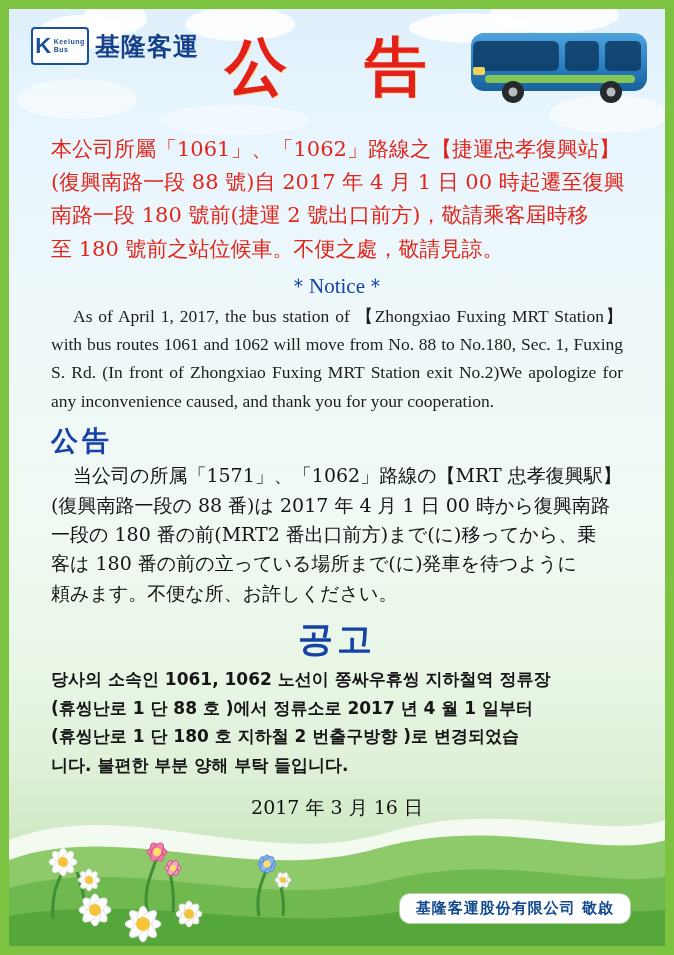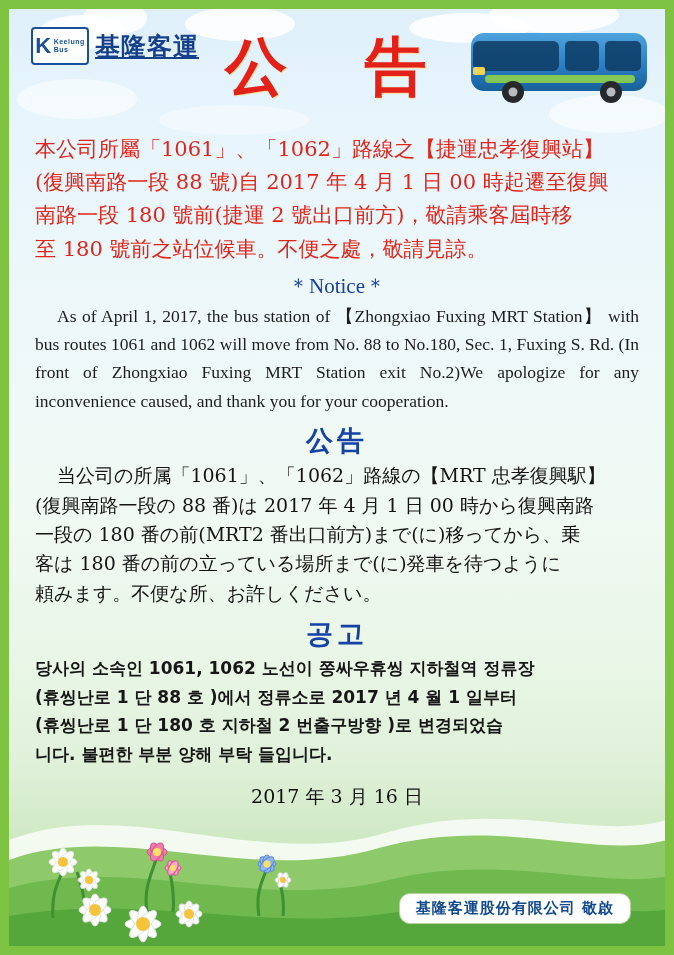--- a/index.html
+++ b/index.html
@@ -68,21 +68,20 @@
   .logo-mark .kb {
     font-size: 7px;
     line-height: 8px;
     text-align: left;
   }
   .logo-text {
     font-size: 25px;
     font-weight: bold;
     color: #17408b;
     letter-spacing: 1px;
-    text-decoration: underline;
   }
   .announce-title {
     position: absolute;
     left: 208px;
     top: 16px;
     width: 240px;
     text-align: left;
     font-size: 62px;
     font-weight: bold;
     color: #e32119;
@@ -94,21 +93,21 @@
   .bus {
     position: absolute;
     right: 10px;
     top: 14px;
     width: 190px;
     height: 86px;
   }
   
   .content {
     position: relative;
-    padding: 0 26px;
+    padding: 0 42px;
     z-index: 4;
   }
   .block-zh {
     color: #e1251b;
     font-size: 21px;
     line-height: 1.58;
     text-align: justify;
     font-family: "DejaVu Serif", serif;
     margin-top: 2px;
   }
@@ -122,39 +121,39 @@
   }
   .block-en {
     color: #1d1d1d;
     font-size: 17.5px;
     line-height: 1.62;
     text-align: justify;
     font-family: "Liberation Serif", serif;
   }
   .block-en p { margin: 0; text-indent: 22px; }
   .section-head {
-    text-align: center;
+    text-align: left;
     font-size: 27px;
     font-weight: bold;
     color: #1642a6;
     margin: 8px 0 2px;
     letter-spacing: 4px;
     font-family: "DejaVu Serif", serif;
   }
   .block-ja {
     color: #141414;
     font-size: 19px;
     line-height: 1.55;
     text-align: justify;
     font-family: "DejaVu Serif", serif;
   }
   .block-ja div { white-space: nowrap; }
   .section-head-ko {
     text-align: center;
-    font-size: 27px;
+    font-size: 35px;
     font-weight: bold;
     color: #1642a6;
     margin: 8px 0 2px;
     letter-spacing: 4px;
     font-family: "DejaVu Sans", sans-serif;
   }
   .block-ko {
     color: #161616;
     font-size: 17px;
     line-height: 1.68;
@@ -257,21 +256,21 @@
 
     <div class="notice-head">＊Notice＊</div>
 
     <div class="block-en">
       <p>As of April 1, 2017, the bus station of 【Zhongxiao Fuxing MRT Station】 with bus routes 1061 and 1062 will move from No. 88 to No.180, Sec. 1, Fuxing S. Rd. (In front of Zhongxiao Fuxing MRT Station exit No.2)We apologize for any inconvenience caused, and thank you for your cooperation.</p>
     </div>
 
     <div class="section-head">公告</div>
 
     <div class="block-ja">
-      <div style="text-indent:22px;">当公司の所属「1061」、「1062」路線の【MRT 忠孝復興駅】</div>
+      <div style="text-indent:22px;">当公司の所属「1571」、「1062」路線の【MRT 忠孝復興駅】</div>
       <div>(復興南路一段の 88 番)は 2017 年 4 月 1 日 00 時から復興南路</div>
       <div>一段の 180 番の前(MRT2 番出口前方)まで(に)移ってから、乗</div>
       <div>客は 180 番の前の立っている場所まで(に)発車を待つように</div>
       <div>頼みます。不便な所、お許しください。</div>
     </div>
 
     <div class="section-head-ko">공고</div>
 
     <div class="block-ko">
       <div>당사의 소속인 1061, 1062 노선이 쫑싸우휴씽 지하철역 정류장</div>

